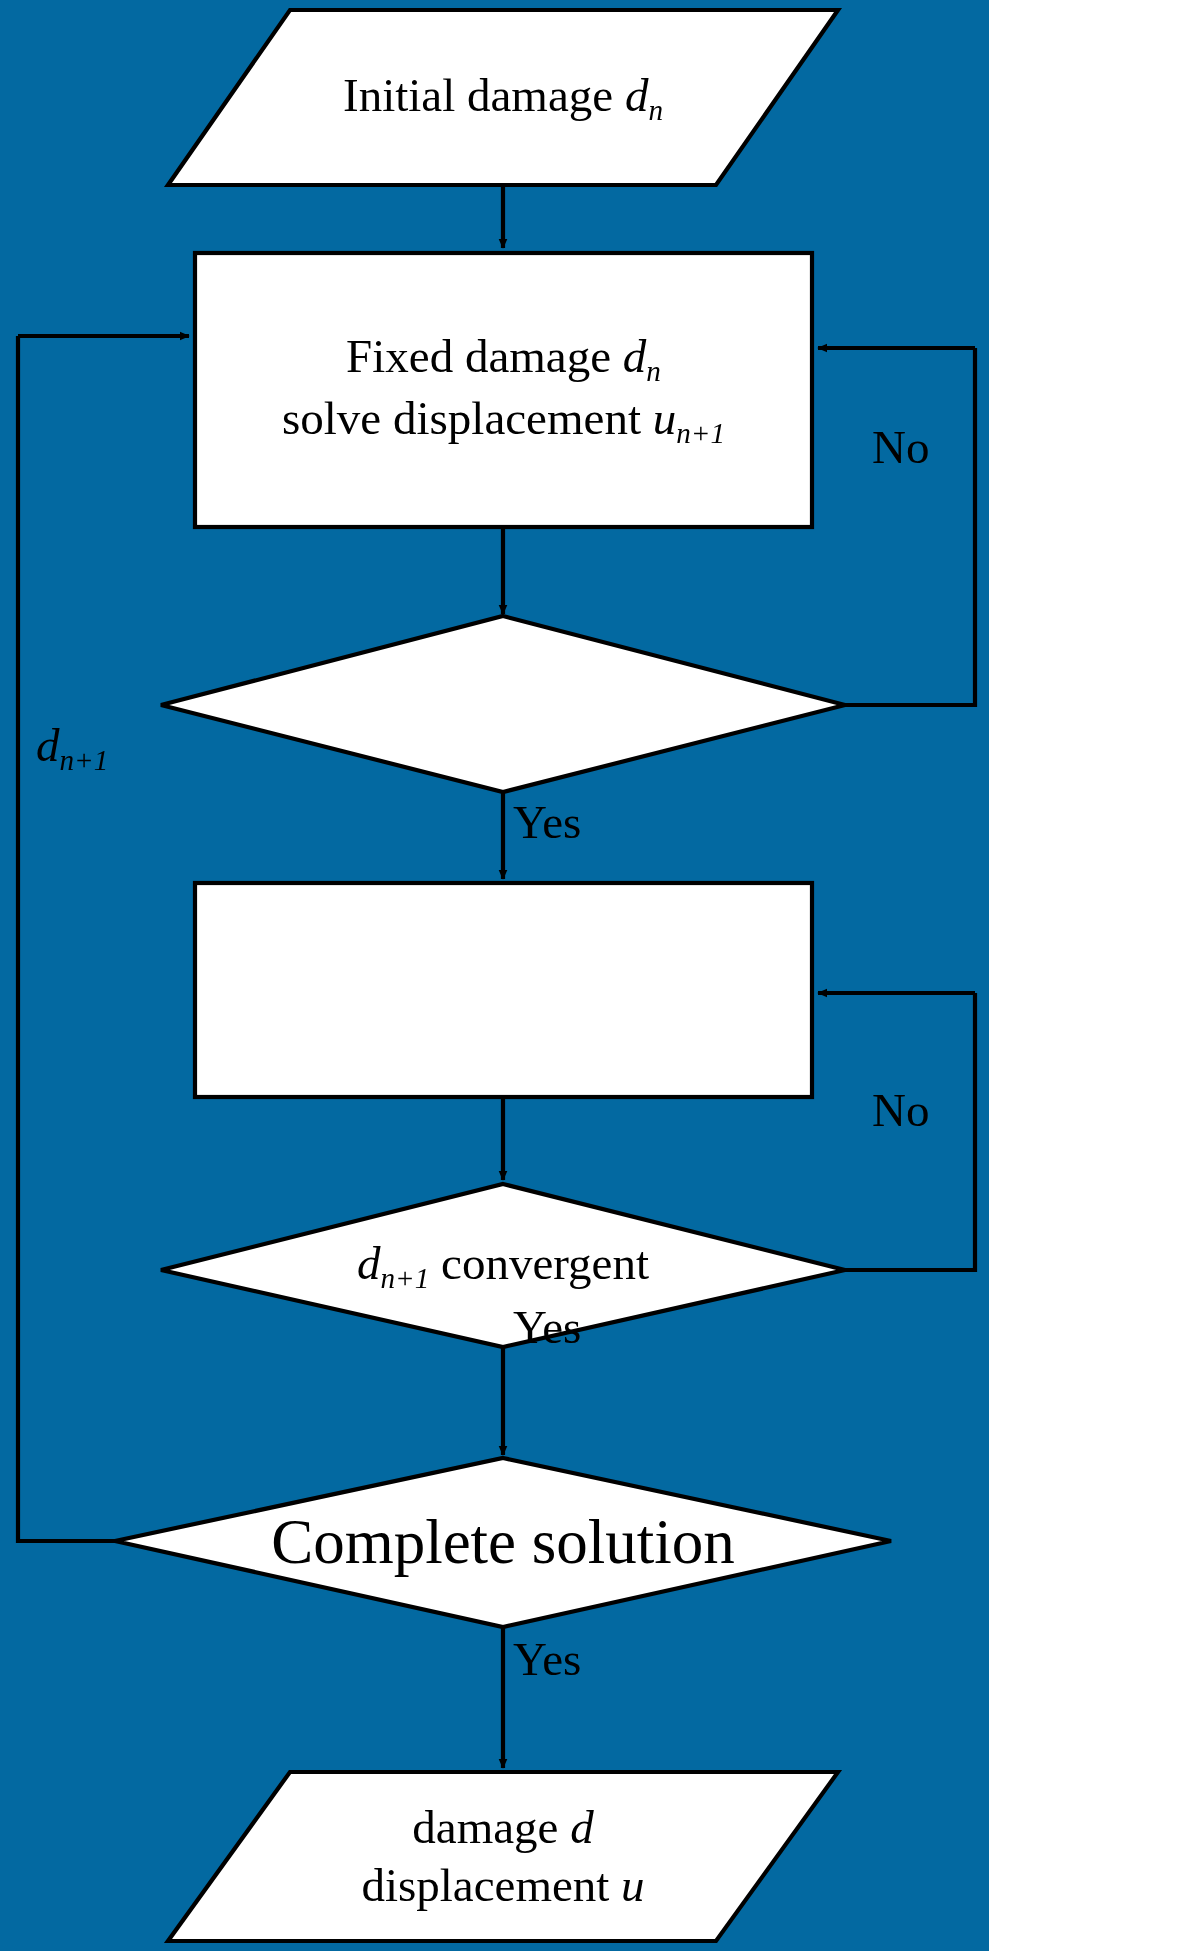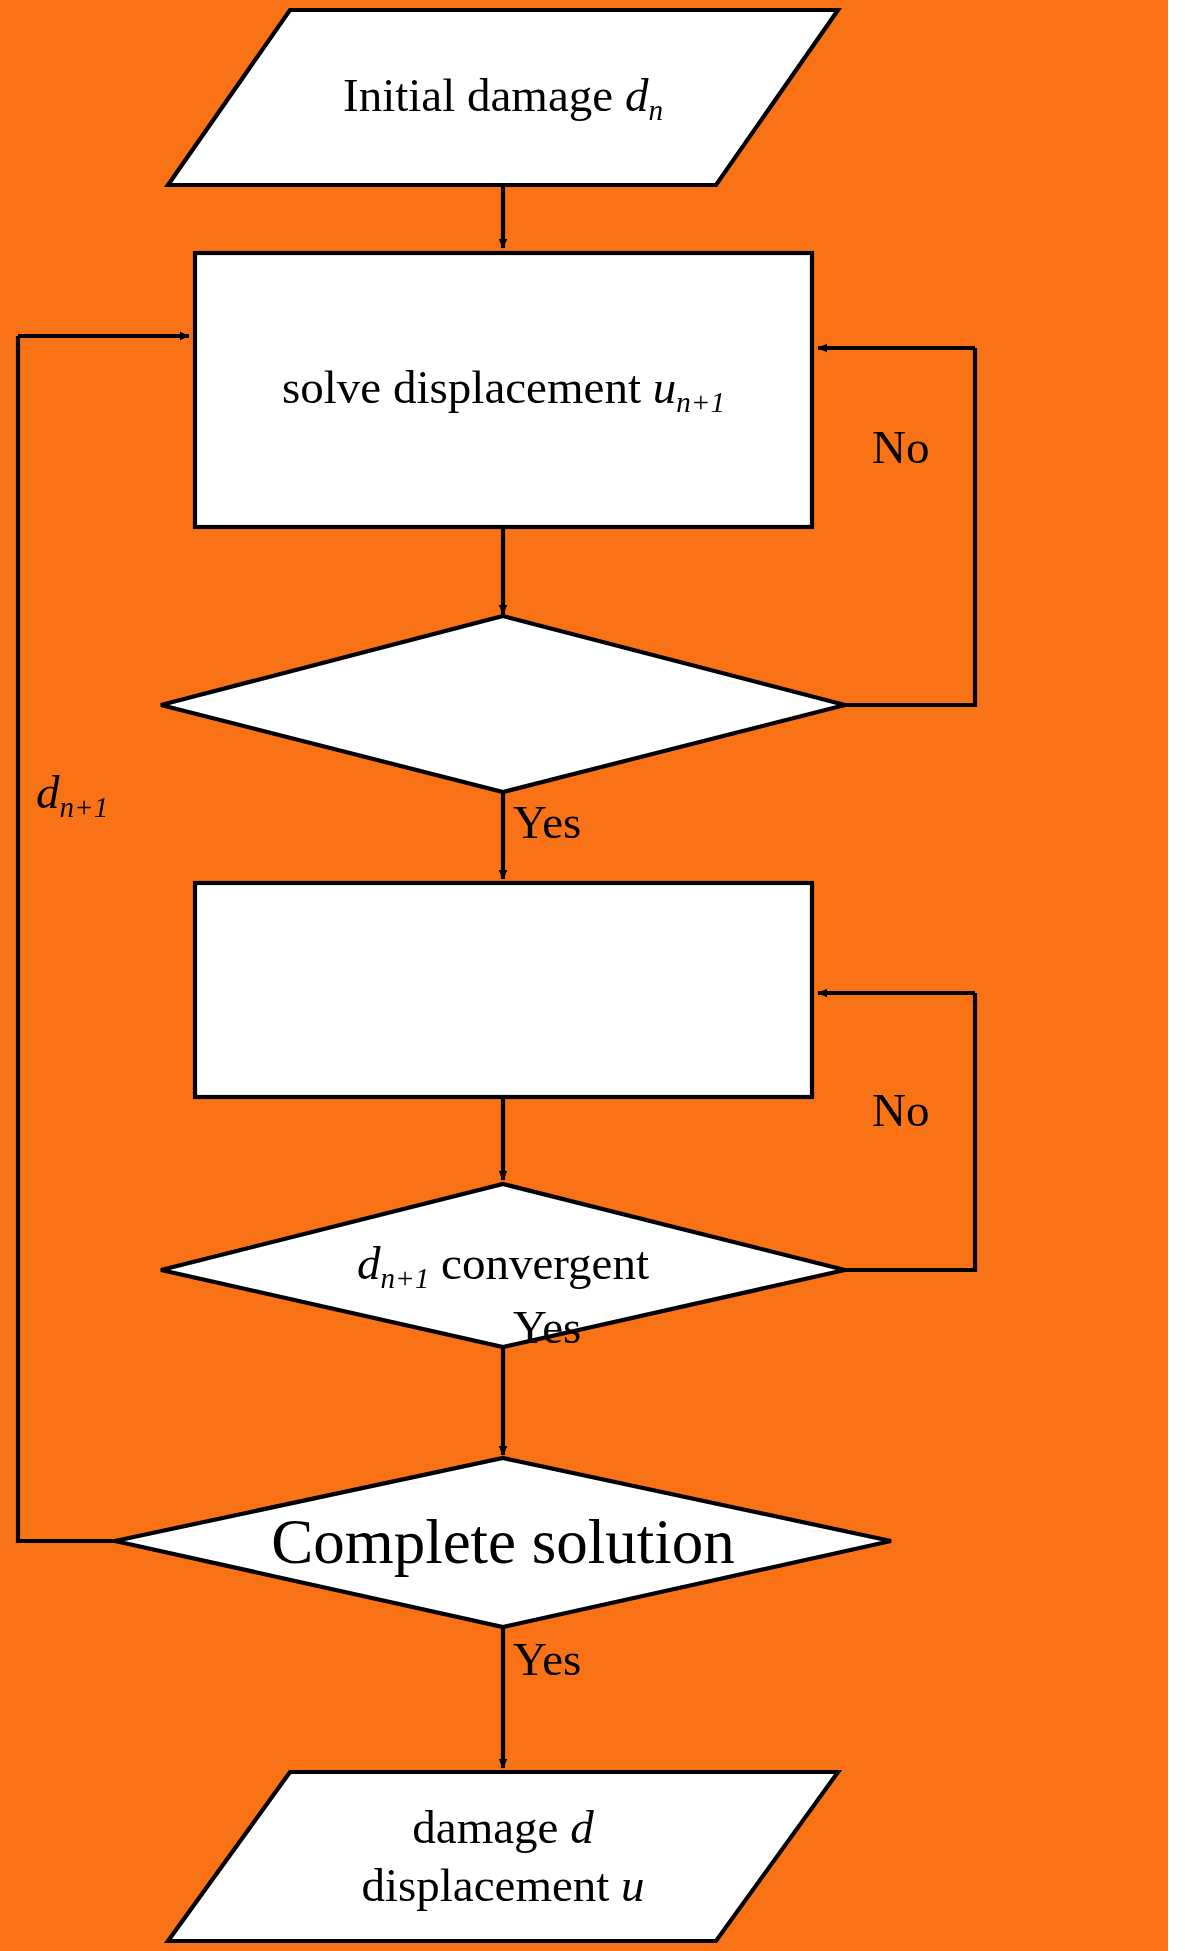--- a/index.html
+++ b/index.html
@@ -1,17 +1,17 @@
 <!DOCTYPE html>
 <html><head>
 <meta charset="utf-8">
 <style>
   html,body{margin:0;padding:0;background:#ffffff;}
   body{font-family:"Liberation Serif", serif;}
-  #stage{position:relative;width:1168px;height:1951px;background:#f97316;overflow:hidden;}
+  #stage{position:relative;width:989px;height:1951px;background:#0369a1;overflow:hidden;}
   #wire{position:absolute;left:0;top:0;width:1197px;height:1951px;}
   .node{position:absolute;display:flex;align-items:center;justify-content:center;text-align:center;}
   .node .txt{font-family:"Liberation Serif", serif;color:#000;line-height:1.22;}
   .edge-label{position:absolute;font-family:"Liberation Serif", serif;color:#000;white-space:nowrap;}
   .mi{font-style:italic;font-family:"Liberation Serif", serif;}
   .sub{font-size:0.62em;font-style:italic;vertical-align:-0.32em;letter-spacing:0;}
   .l1{display:block;}
 </style>
 </head>
 <body>
@@ -64,20 +64,21 @@
   </svg>
 
   <div class="node" style="left:168px;top:10px;width:670px;height:175px;">
     <div class="txt" style="font-size:47px;">
       <span class="l1"><span>Initial damage </span><span class="mi">d</span><span class="sub">n</span></span>
     </div>
   </div>
 
   <div class="node" style="left:195px;top:253px;width:617px;height:274px;">
     <div class="txt" style="font-size:47px;">
+      <span class="l1"><span>Fixed damage </span><span class="mi">d</span><span class="sub">n</span></span>
       <span class="l1"><span>solve displacement </span><span class="mi">u</span><span class="sub">n+1</span></span>
     </div>
   </div>
 
 
 
   <div class="node" style="left:203px;top:1184px;width:600px;height:163px;">
     <div class="txt" style="font-size:47px;">
       <span><span class="mi">d</span><span class="sub">n+1</span><span> convergent</span></span>
     </div>
@@ -99,17 +100,17 @@
   <div class="edge-label" style="left:872px;top:420px;font-size:47px;">No</div>
 
   <div class="edge-label" style="left:513px;top:795px;font-size:47px;">Yes</div>
 
   <div class="edge-label" style="left:872px;top:1083px;font-size:47px;">No</div>
 
   <div class="edge-label" style="left:513px;top:1300px;font-size:47px;">Yes</div>
 
   <div class="edge-label" style="left:513px;top:1632px;font-size:47px;">Yes</div>
 
-  <div class="edge-label" style="left:36px;top:718px;font-size:47px;margin-top:47px;">
+  <div class="edge-label" style="left:36px;top:718px;font-size:47px;">
     <span class="mi">d</span><span class="sub">n+1</span>
   </div>
 
 </div>
 
 </body></html>

